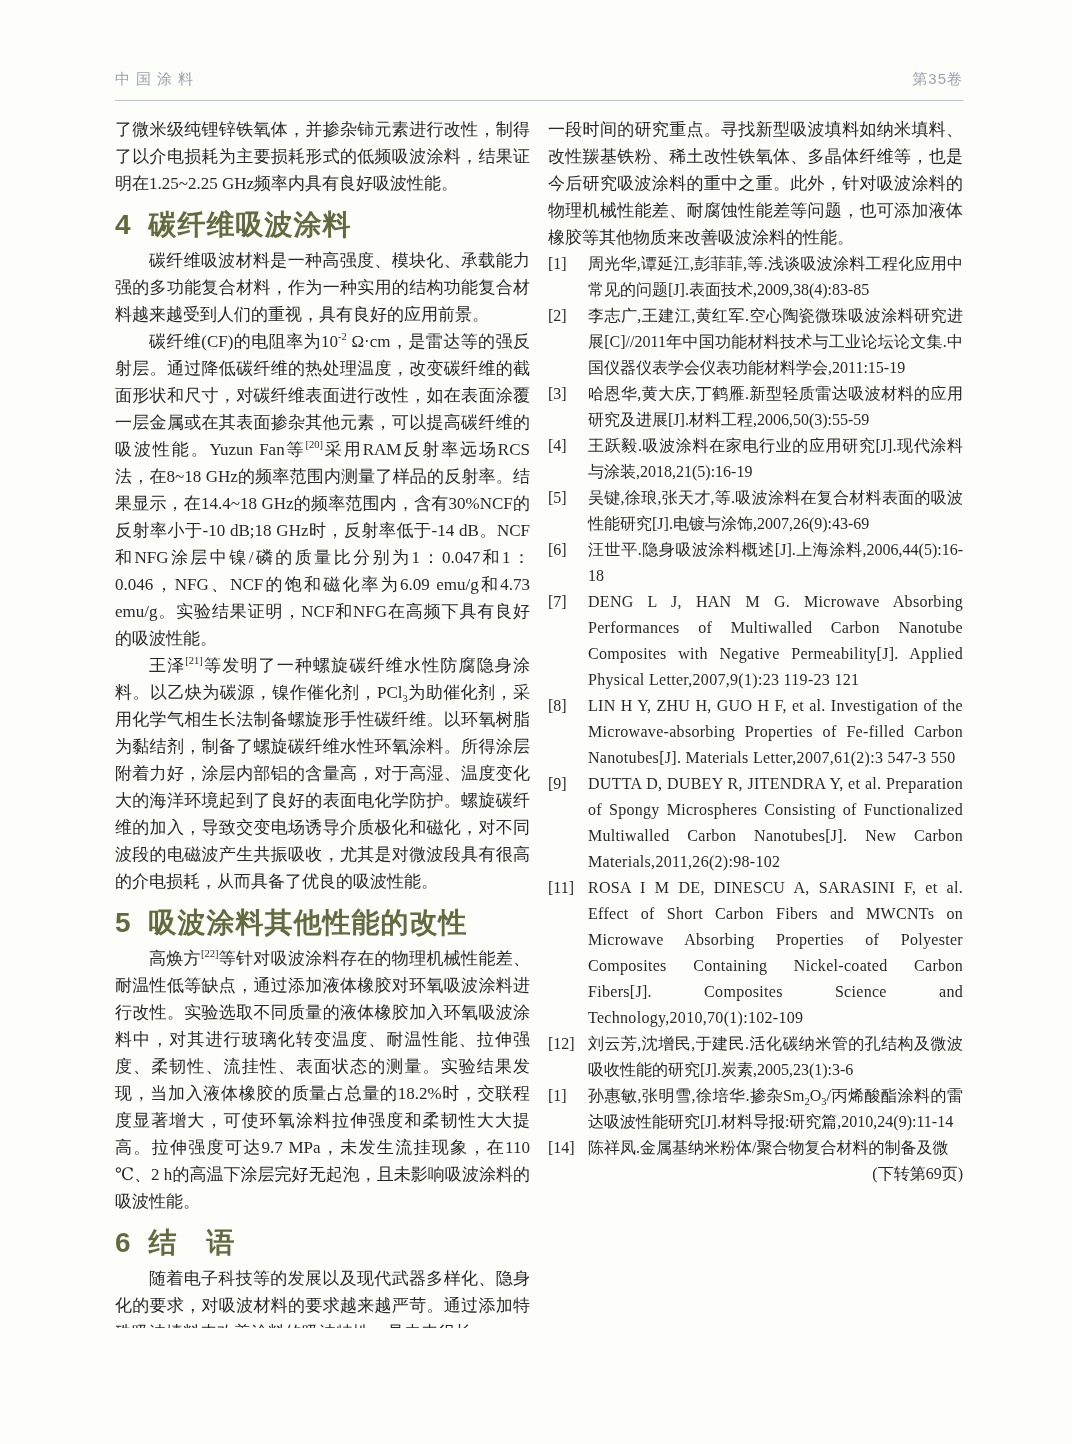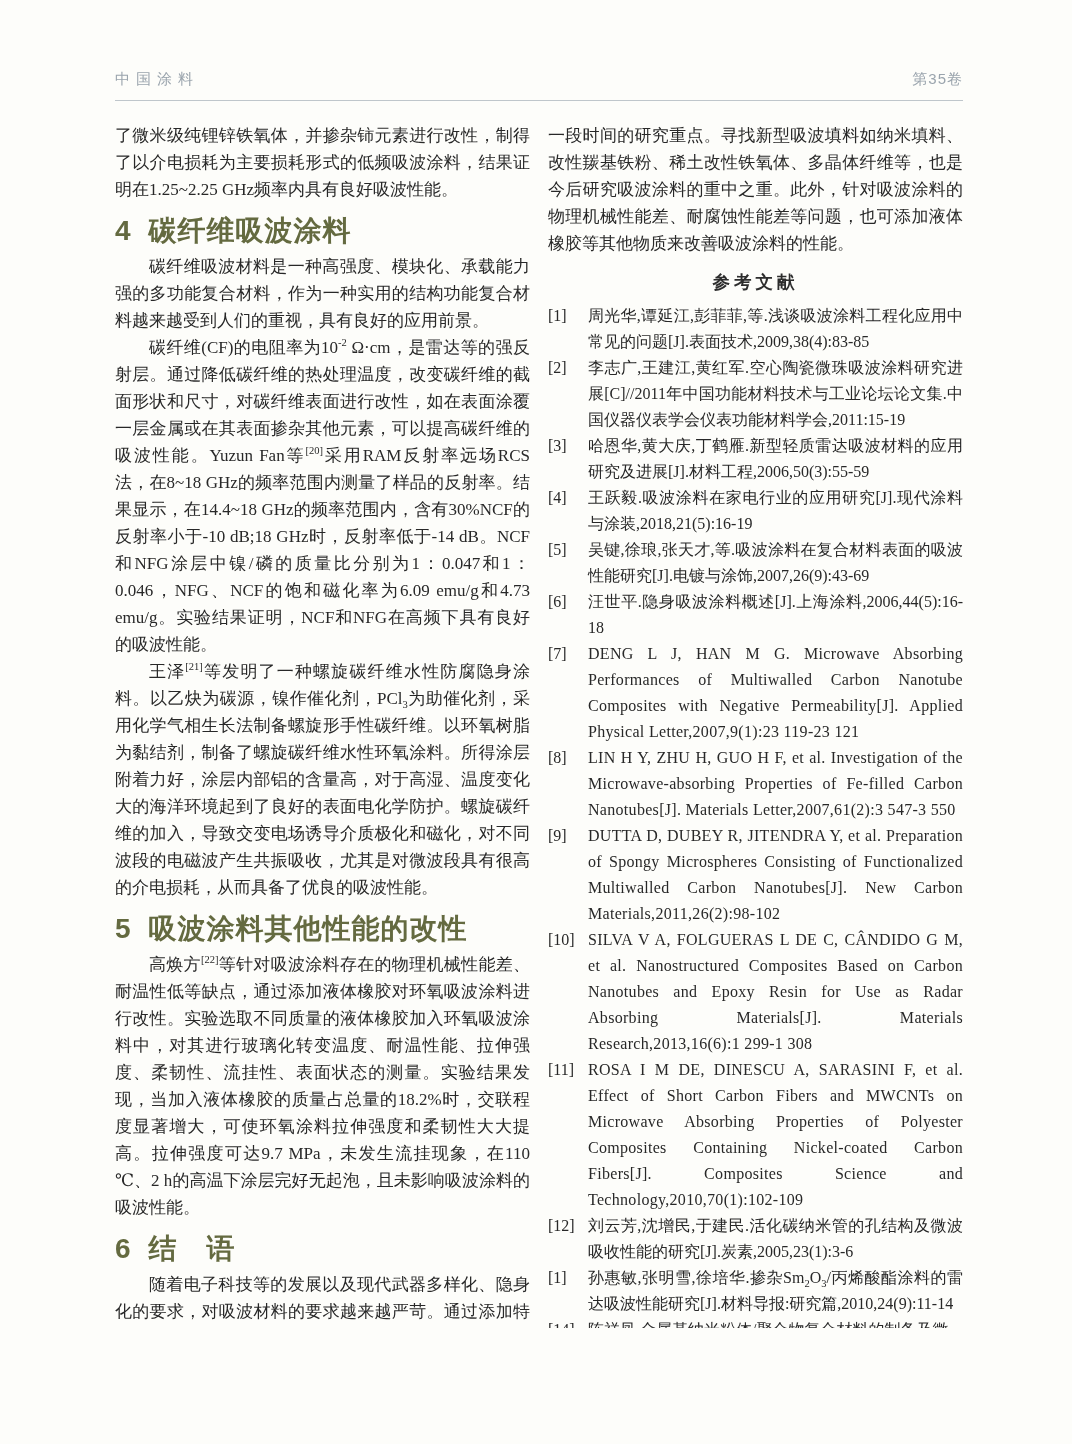--- a/index.html
+++ b/index.html
@@ -17,21 +17,21 @@
     position:absolute;left:115px;top:70px;width:848px;
     display:flex;justify-content:space-between;align-items:flex-end;
     padding-bottom:11px;border-bottom:1px solid #bfc6cb;
     font-family:"Liberation Sans","DejaVu Sans",sans-serif;
     font-size:15px;color:#9aa4ad;
   }
   .journal-title{letter-spacing:6px;}
   .volume-label{letter-spacing:1px;}
   
   .columns{
-    position:absolute;left:115px;top:122px;width:848px;
+    position:absolute;left:115px;top:116px;width:848px;
     display:flex;gap:18px;
   }
   .col{flex:1;min-width:0;}
   .body-para{
     margin:0;
     font-size:17px;line-height:27px;
     text-align:justify;text-indent:2em;
   }
   .body-para.cont{text-indent:0;}
   sup{font-size:10.5px;line-height:0;vertical-align:super;}
@@ -106,21 +106,20 @@
       <p class="body-para">高焕方<sup>[22]</sup>等针对吸波涂料存在的物理机械性能差、耐温性低等缺点，通过添加液体橡胶对环氧吸波涂料进行改性。实验选取不同质量的液体橡胶加入环氧吸波涂料中，对其进行玻璃化转变温度、耐温性能、拉伸强度、柔韧性、流挂性、表面状态的测量。实验结果发现，当加入液体橡胶的质量占总量的18.2%时，交联程度显著增大，可使环氧涂料拉伸强度和柔韧性大大提高。拉伸强度可达9.7 MPa，未发生流挂现象，在110 ℃、2 h的高温下涂层完好无起泡，且未影响吸波涂料的吸波性能。</p>
 
       <h2 class="sec-heading"><span class="sec-num">6</span><span class="sec-title">结　语</span></h2>
 
       <p class="body-para">随着电子科技等的发展以及现代武器多样化、隐身化的要求，对吸波材料的要求越来越严苛。通过添加特殊吸波填料来改善涂料的吸波特性，是未来很长</p>
     </div>
 
     <div class="col">
       <p class="body-para cont">一段时间的研究重点。寻找新型吸波填料如纳米填料、改性羰基铁粉、稀土改性铁氧体、多晶体纤维等，也是今后研究吸波涂料的重中之重。此外，针对吸波涂料的物理机械性能差、耐腐蚀性能差等问题，也可添加液体橡胶等其他物质来改善吸波涂料的性能。</p>
 
-      <h3 class="refs-heading">参考文献</h3>
 
       <div class="refs">
 
       <div class="ref lang-zh">
             <span class="ref-num">[1]</span>
             <span class="ref-body">周光华,谭延江,彭菲菲,等.浅谈吸波涂料工程化应用中常见的问题[J].表面技术,2009,38(4):83-85</span>
           </div>
           <div class="ref lang-zh">
             <span class="ref-num">[2]</span>
             <span class="ref-body">李志广,王建江,黄红军.空心陶瓷微珠吸波涂料研究进展[C]//2011年中国功能材料技术与工业论坛论文集.中国仪器仪表学会仪表功能材料学会,2011:15-19</span>
@@ -147,24 +146,20 @@
           </div>
           <div class="ref lang-en">
             <span class="ref-num">[8]</span>
             <span class="ref-body">LIN H Y, ZHU H, GUO H F, et al. Investigation of the Microwave-absorbing Properties of Fe-filled Carbon Nanotubes[J]. Materials Letter,2007,61(2):3 547-3 550</span>
           </div>
           <div class="ref lang-en">
             <span class="ref-num">[9]</span>
             <span class="ref-body">DUTTA D, DUBEY R, JITENDRA Y, et al. Preparation of Spongy Microspheres Consisting of Functionalized Multiwalled Carbon Nanotubes[J]. New Carbon Materials,2011,26(2):98-102</span>
           </div>
           <div class="ref lang-en">
-            <span class="ref-num">[10]</span>
-            <span class="ref-body">SILVA V A, FOLGUERAS L DE C, CÂNDIDO G M, et al. Nanostructured Composites Based on Carbon Nanotubes and Epoxy Resin for Use as Radar Absorbing Materials[J]. Materials Research,2013,16(6):1 299-1 308</span>
-          </div>
-          <div class="ref lang-en">
             <span class="ref-num">[11]</span>
             <span class="ref-body">ROSA I M DE, DINESCU A, SARASINI F, et al. Effect of Short Carbon Fibers and MWCNTs on Microwave Absorbing Properties of Polyester Composites Containing Nickel-coated Carbon Fibers[J]. Composites Science and Technology,2010,70(1):102-109</span>
           </div>
           <div class="ref lang-zh">
             <span class="ref-num">[12]</span>
             <span class="ref-body">刘云芳,沈增民,于建民.活化碳纳米管的孔结构及微波吸收性能的研究[J].炭素,2005,23(1):3-6</span>
           </div>
           <div class="ref lang-zh">
             <span class="ref-num">[1]</span>
             <span class="ref-body">孙惠敏,张明雪,徐培华.掺杂Sm<sub>2</sub>O<sub>3</sub>/丙烯酸酯涂料的雷达吸波性能研究[J].材料导报:研究篇,2010,24(9):11-14</span>

